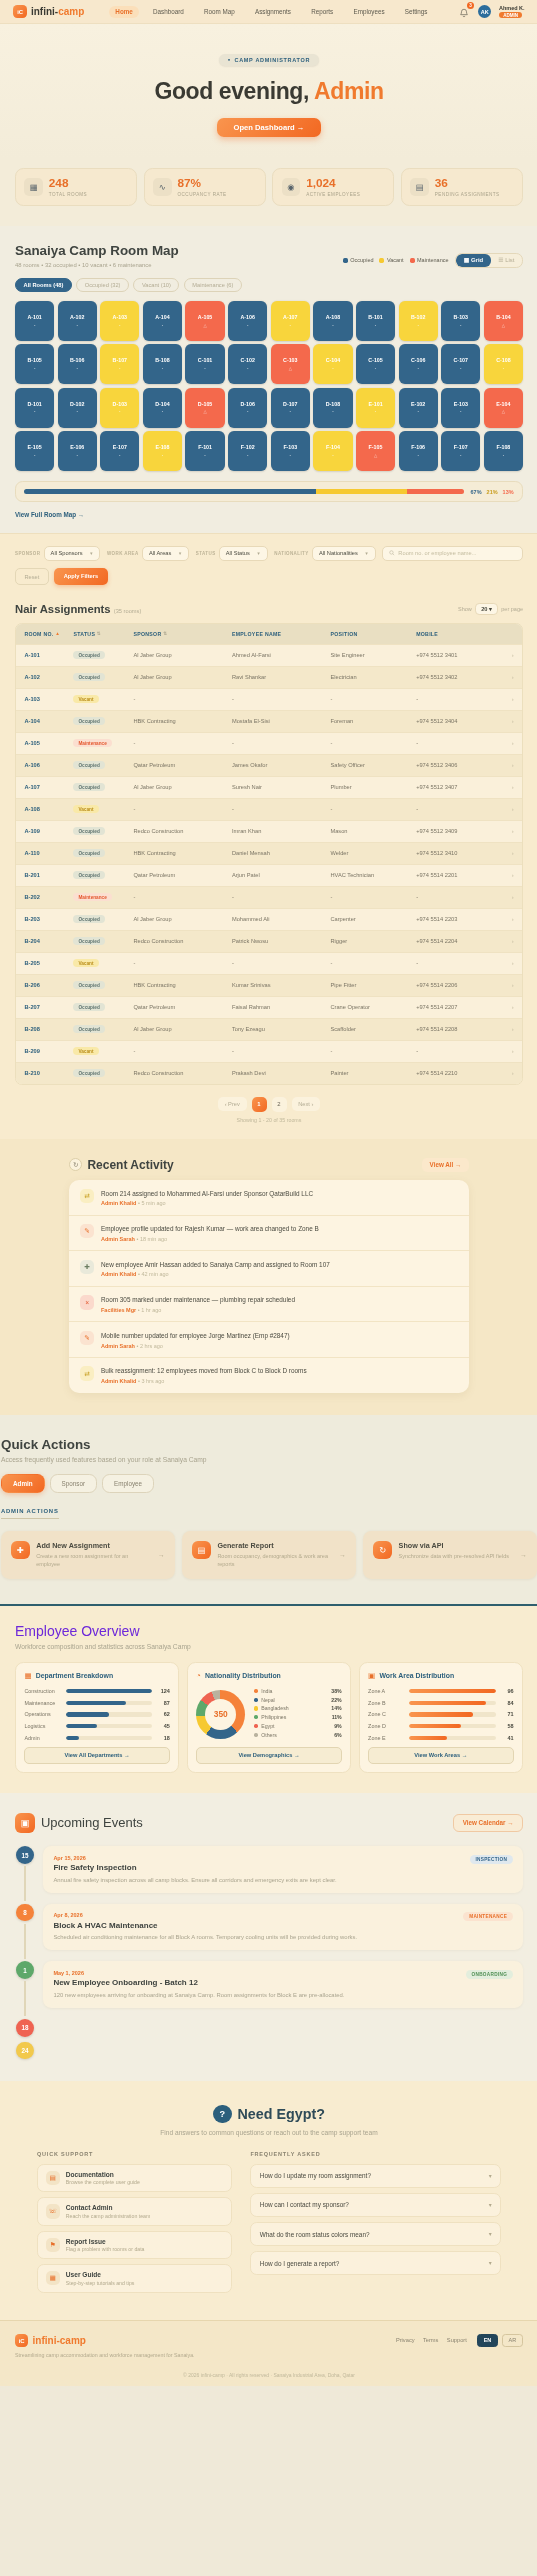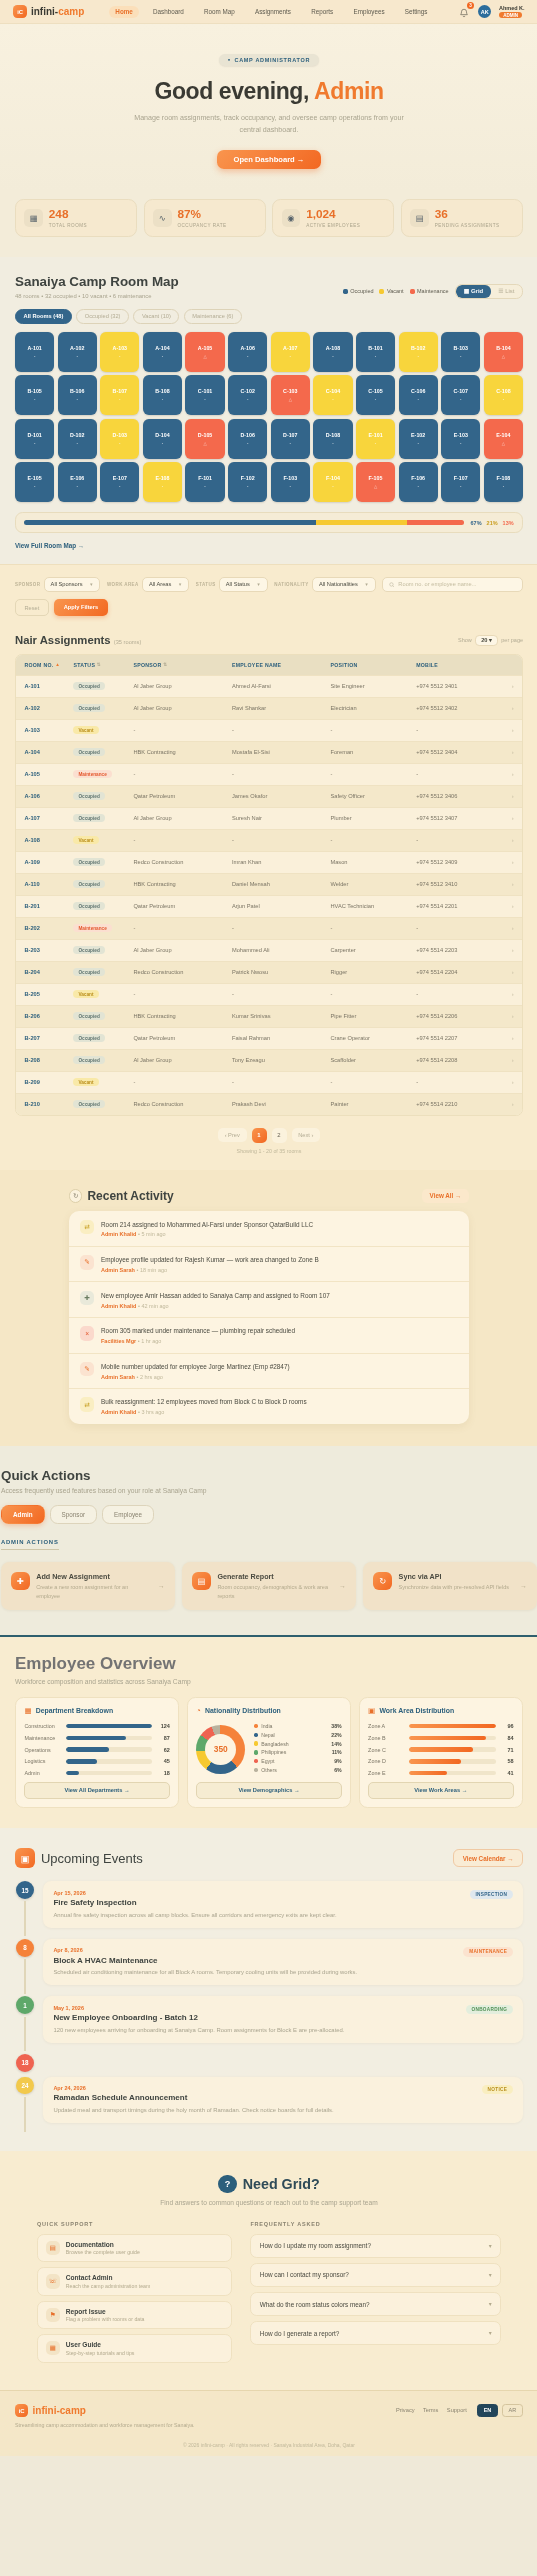--- a/index.html
+++ b/index.html
@@ -143,21 +143,21 @@
   .q-label { display:inline-block; font-size:5.9px; font-weight:bold; letter-spacing:0.8px; color:#2c5f7c; margin-top:15px; padding-bottom:4.2px; border-bottom:0.8px solid #cfc6a9; }
   .q-cards { display:flex; gap:7.6px; margin-top:11.8px; }
   .q-card { flex:1; background:#f1e2c8; border-radius:8.4px; padding:10px; display:flex; gap:6.7px; align-items:flex-start; cursor:pointer; box-shadow:0 0.8px 2.5px rgba(120,90,30,.07); }
   .q-card-icon { width:18.5px; height:18.5px; border-radius:5.9px; background:linear-gradient(135deg,#f9954e,#f26822); color:#fff; font-size:8.4px; display:flex; align-items:center; justify-content:center; flex:none; }
   .q-card-title { font-size:7.2px; font-weight:bold; color:#4a4a40; }
   .q-card-desc { font-size:5.5px; color:#b3aa8e; line-height:1.5; margin-top:2.5px; }
   .q-card-arrow { font-size:6.7px; color:#b3aa8e; margin-left:auto; align-self:center; }
 
   
   .overview { background:#f8ecd0; border-top:2.5px solid #2e5f6e; padding:17px 15px 20px; }
-  .ov-title { font-size:17px; font-weight:bold; color:#737373; }
+  .ov-title { font-size:14px; font-weight:normal; color:#6d28d9; }
   .ov-sub { font-size:6.7px; color:#a9a48f; margin-top:4.2px; }
   .ov-cards { display:flex; gap:7.6px; margin-top:11.8px; }
   .ov-card { flex:1; background:#fdf4e1; border:0.8px solid #efe1c0; border-radius:8.4px; padding:8.4px; display:flex; flex-direction:column; }
   .ov-card-head { display:flex; align-items:center; gap:4.2px; margin-bottom:7.6px; }
   .ov-card-icon { color:#e8702a; font-size:7.6px; }
   .ov-card-title { font-size:6.9px; font-weight:bold; color:#2c5f7c; }
   .metric-row { display:flex; align-items:center; gap:4.2px; margin-bottom:5.9px; }
   .metric-name { font-size:5.4px; color:#7b7565; width:37px; flex:none; }
   .metric-track { flex:1; height:4.2px; border-radius:2.5px; background:#f0e5ca; overflow:hidden; }
   .metric-fill { height:100%; border-radius:2.5px; }
@@ -262,21 +262,20 @@
       <div class="user-meta">
         <span class="user-name">Ahmed K.</span>
         <span class="user-role">ADMIN</span>
       </div>
     </div>
   </header>
 
   <section class="hero">
     <span class="hero-badge">CAMP ADMINISTRATOR</span>
     <h1 class="hero-title"><span>Good evening,</span><span class="accent"> Admin</span></h1>
-    <p class="hero-sub">Manage room assignments, track occupancy, and oversee camp operations from your central dashboard.</p>
     <div class="cta">Open Dashboard  →</div>
   </section>
 
   <section class="stats">
 
       <div class="stat-card">
         <div class="stat-icon">▦</div>
         <div>
           <div class="stat-value">248</div>
           <div class="stat-label">TOTAL ROOMS</div>
@@ -1012,21 +1011,21 @@
           <div>
             <div class="q-card-title">Generate Report</div>
             <div class="q-card-desc">Room occupancy, demographics &amp; work area reports</div>
           </div>
           <div class="q-card-arrow">→</div>
         </div>
 
         <div class="q-card">
           <div class="q-card-icon">↻</div>
           <div>
-            <div class="q-card-title">Sync via API</div>
+            <div class="q-card-title">Show via API</div>
             <div class="q-card-desc">Synchronize data with pre-resolved API fields</div>
           </div>
           <div class="q-card-arrow">→</div>
         </div>
       </div>
   </section>
 
   <section class="overview">
     <div class="ov-title">Employee Overview</div>
     <div class="ov-sub">Workforce composition and statistics across Sanaiya Camp</div>
@@ -1240,35 +1239,29 @@
             <div class="ev-dot" style="background: rgb(239, 99, 81);">18</div>
             <div class="ev-line"></div>
           </div>
         </div>
 
         <div class="ev-item">
           <div class="ev-rail">
             <div class="ev-dot" style="background: rgb(242, 201, 76);">24</div>
             <div class="ev-line"></div>
           </div>
-          <div class="ev-card">
-            <div class="ev-date">Apr 24, 2026</div>
-            <div class="ev-name">Ramadan Schedule Announcement</div>
-            <div class="ev-desc">Updated meal and transport timings during the holy month of Ramadan. Check notice boards for full details.</div>
-            <div class="ev-badge yellow">NOTICE</div>
-          </div>
         </div>
       </div>
   </section>
 
   <section class="help">
     <div class="help-head">
       <div class="help-title-row">
         <div class="help-qicon">?</div>
-        <div class="help-title">Need Grid?</div>
+        <div class="help-title">Need Egypt?</div>
       </div>
       <div class="help-sub">Find answers to common questions or reach out to the camp support team</div>
     </div>
     <div class="help-cols">
       <div class="help-left">
         <div class="help-col-label">QUICK SUPPORT</div>
         <div>
 
             <div class="hq-item">
               <div class="hq-icon">▤</div>

